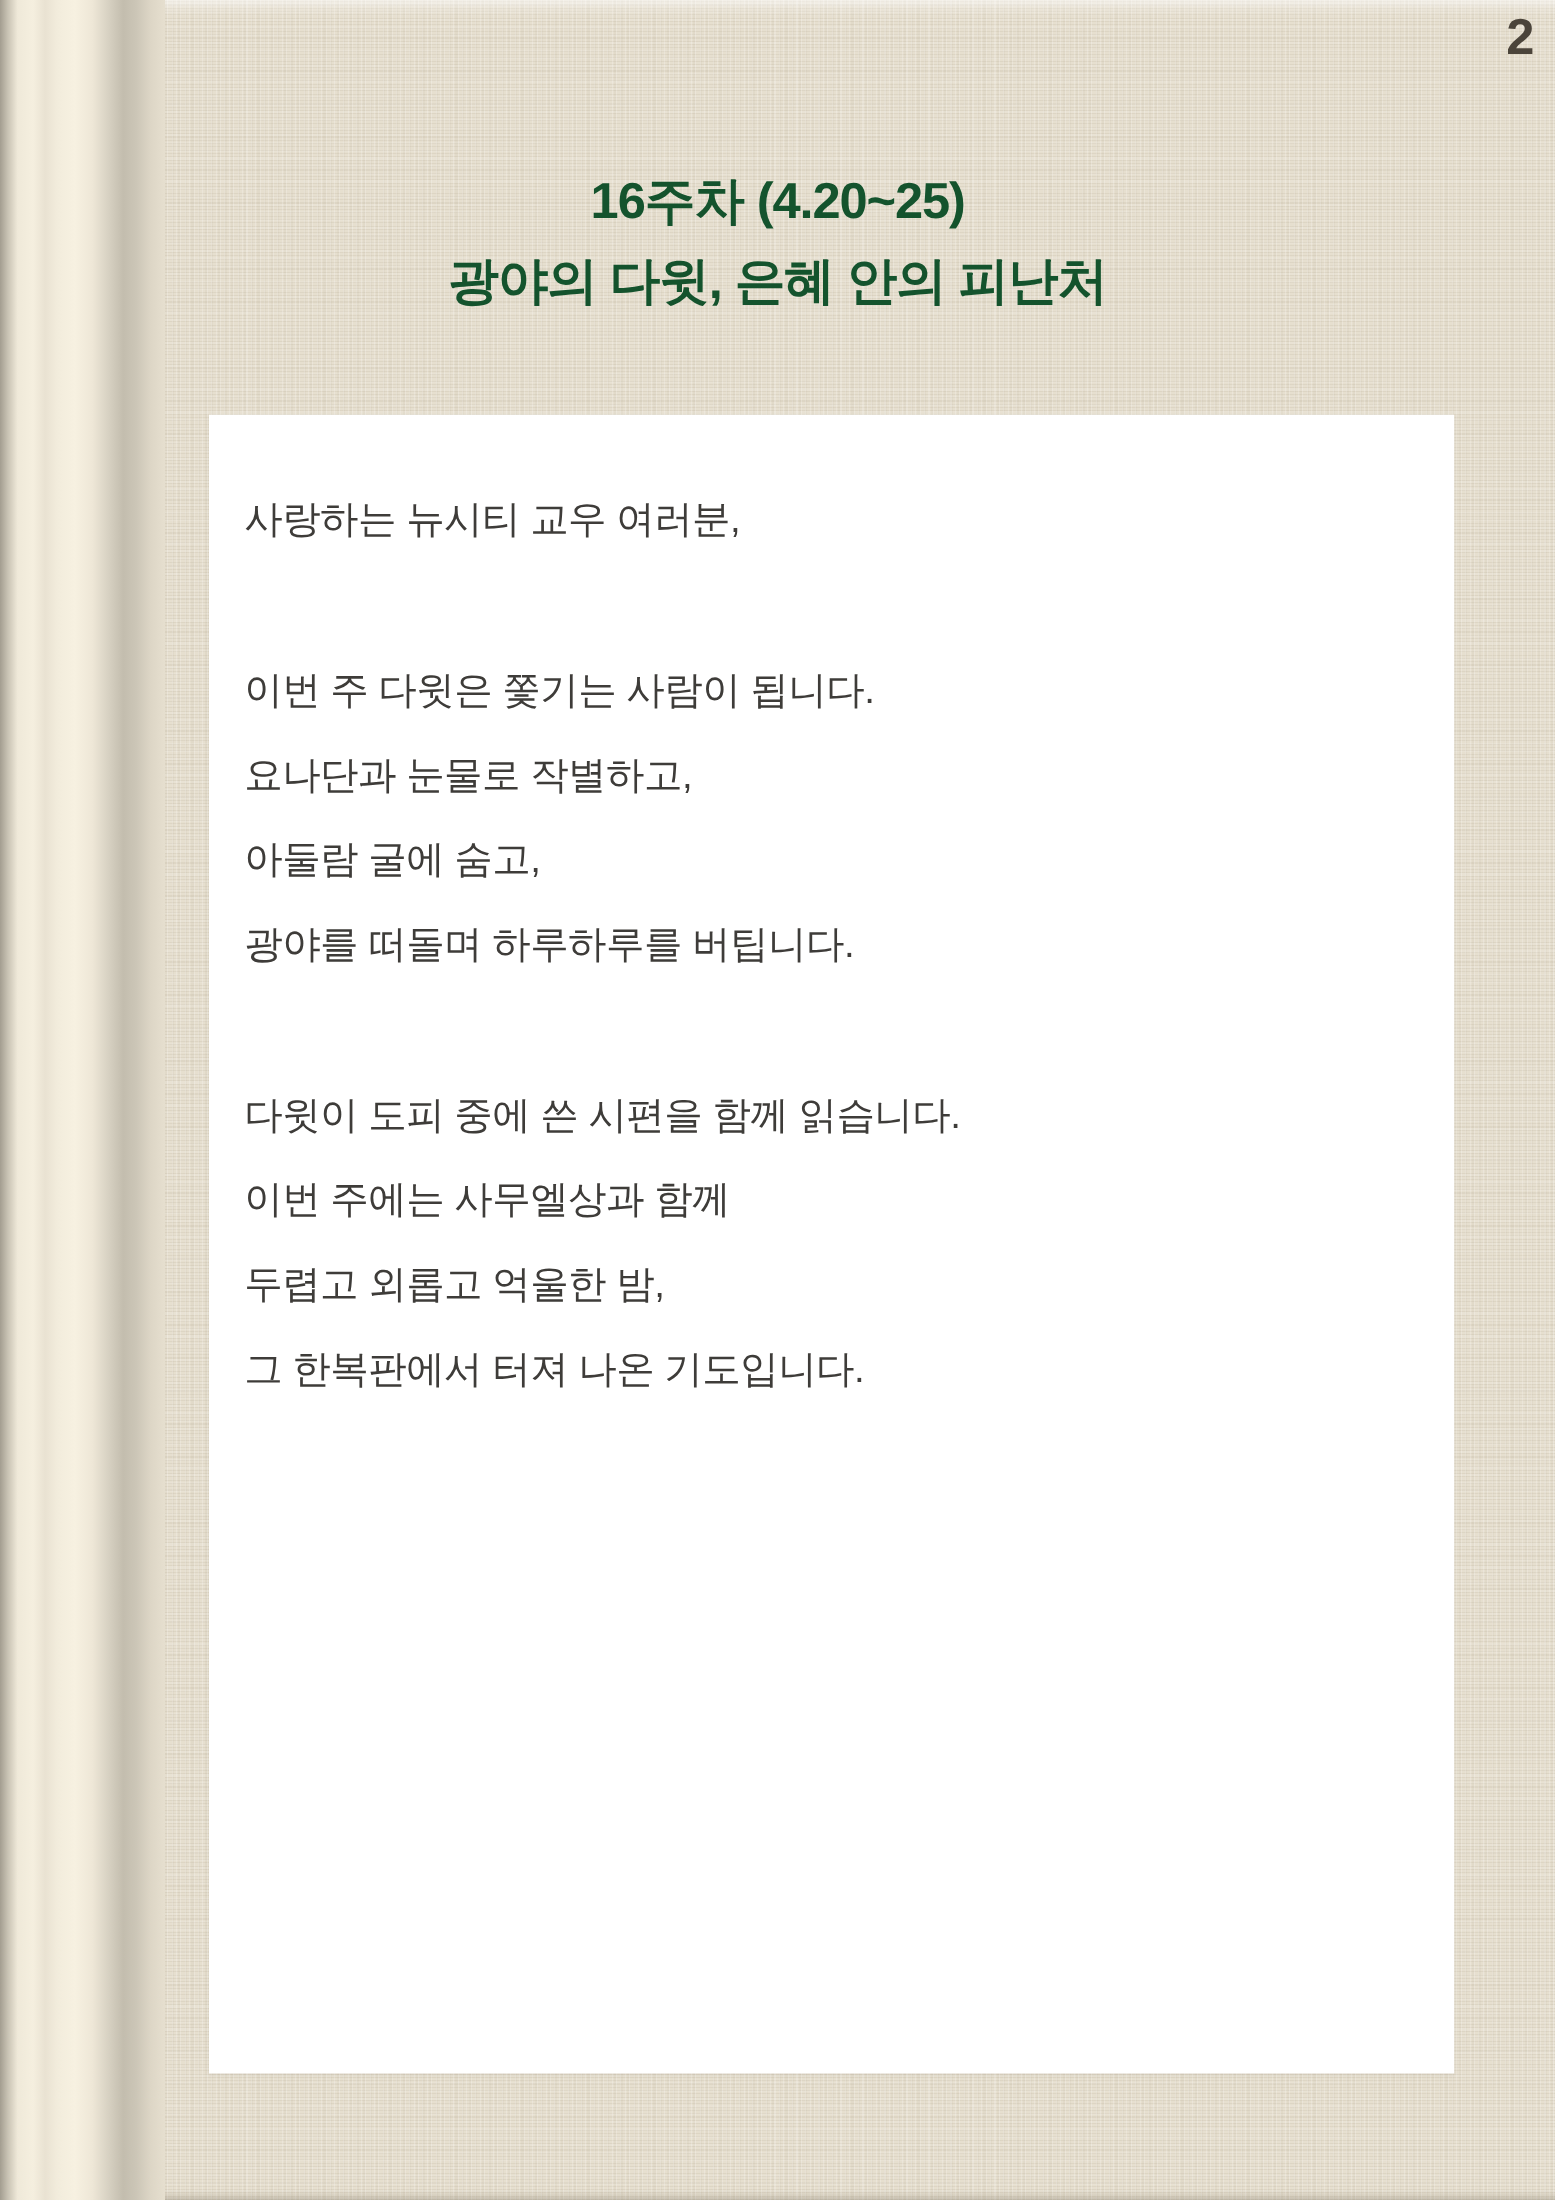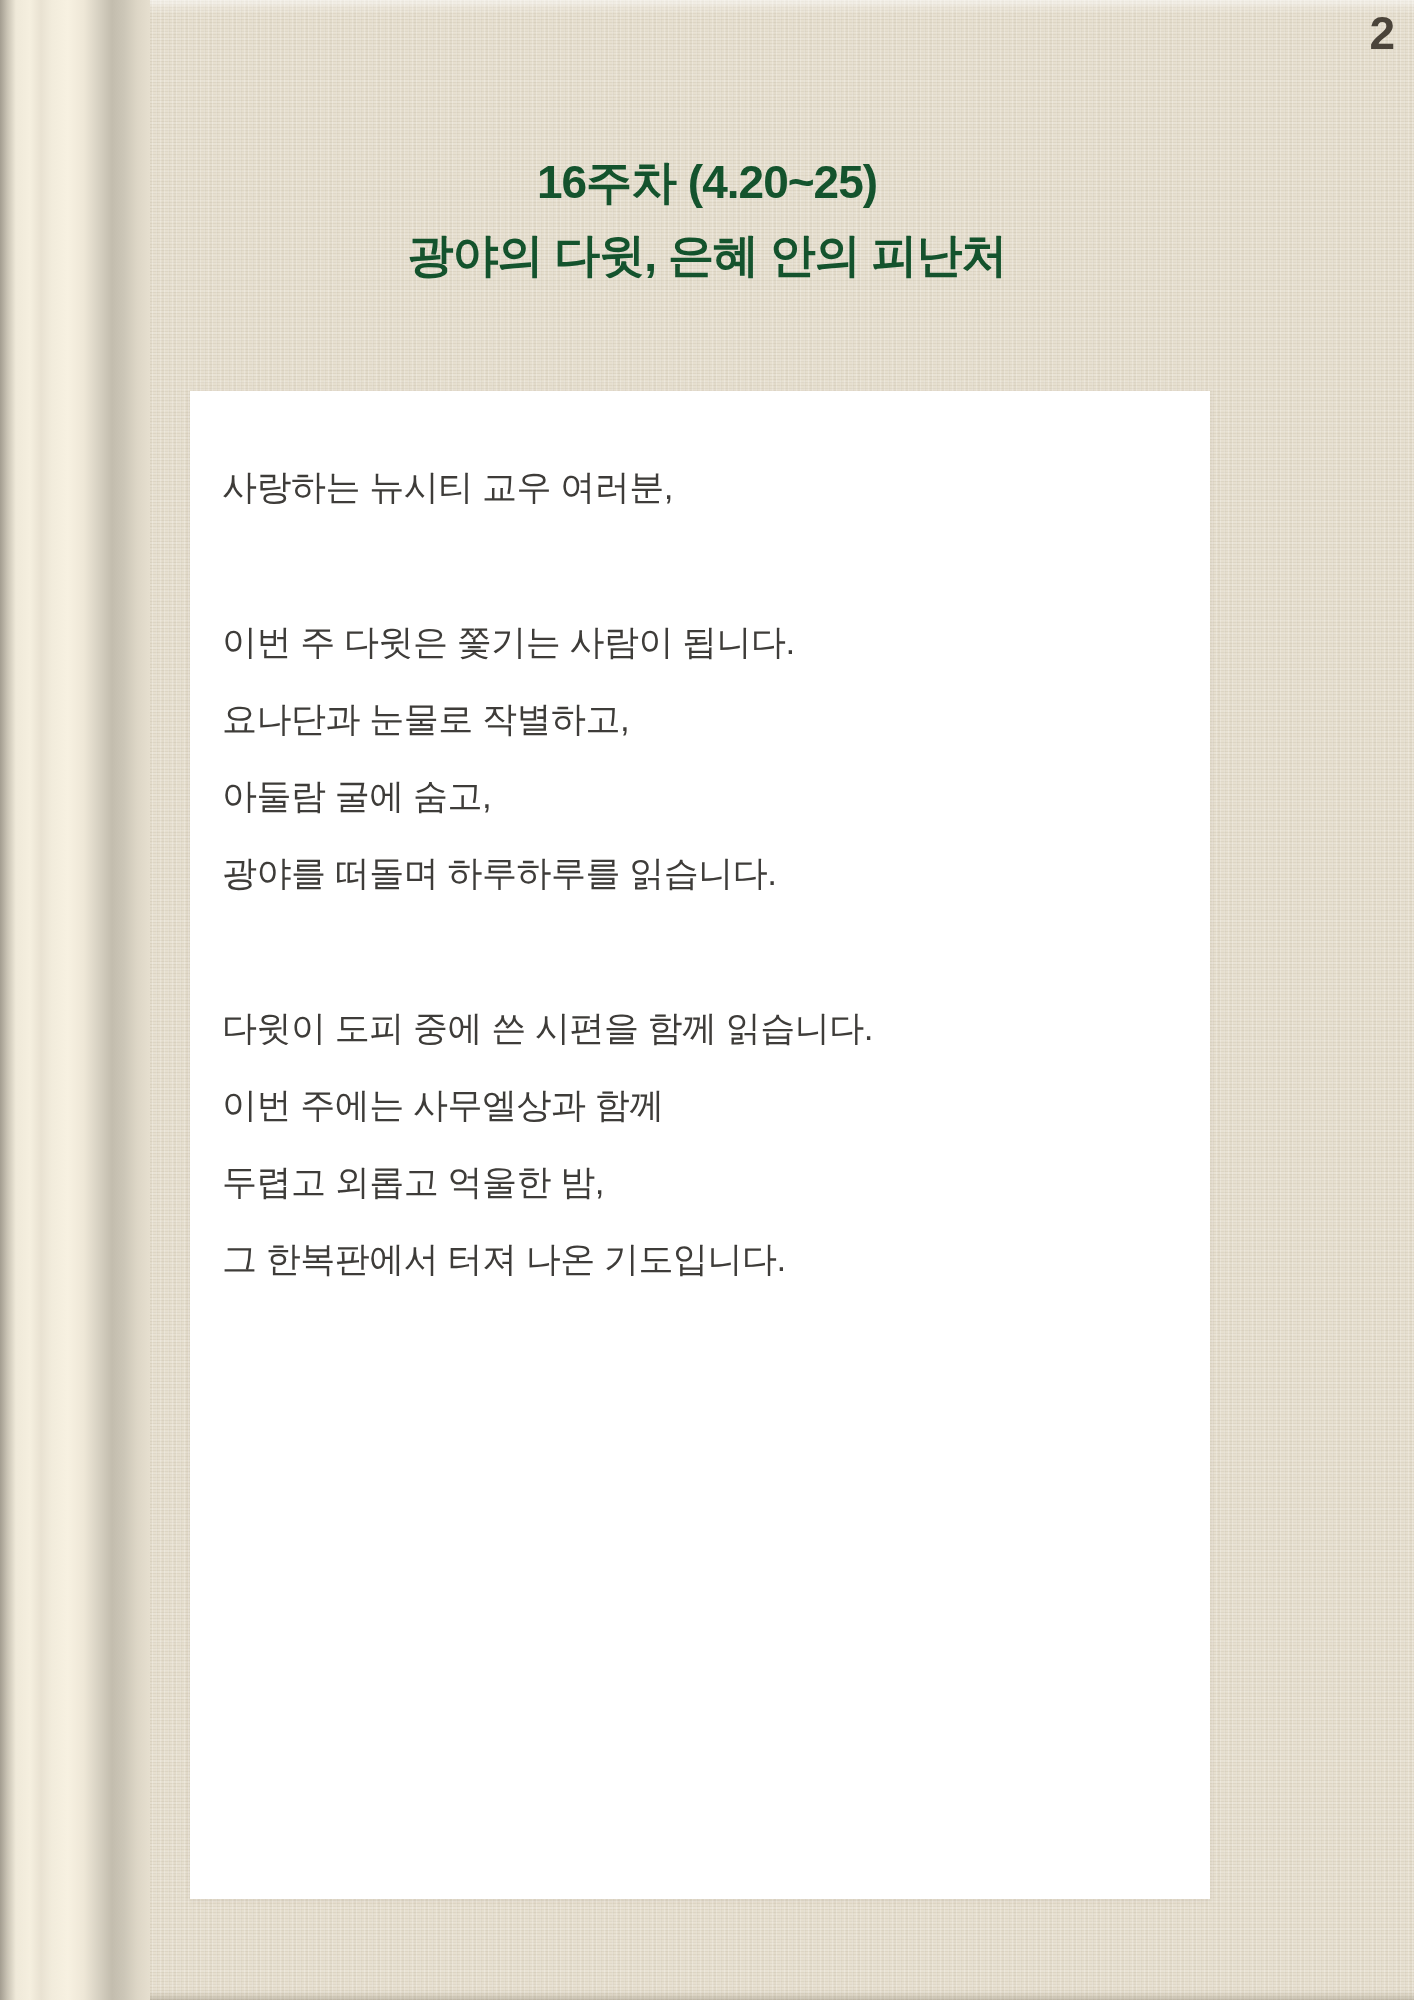--- a/index.html
+++ b/index.html
@@ -86,22 +86,22 @@
     color: #14532d;
     font-weight: 700;
     font-size: 46px;
     line-height: 73px;
     letter-spacing: -1px;
   }
 
   .page-card {
     position: absolute;
     left: 190px;
-    top: 391px;
-    width: 1020px;
+    top: 377px;
+    width: 1132px;
     height: 1508px;
     background: #ffffff;
     z-index: 2;
     box-shadow: 0 1px 4px rgba(90,80,60,0.10);
     box-sizing: border-box;
     padding: 57px 40px 0 32px;
   }
 
   .letter-body {
     color: #3e3c39;
@@ -134,21 +134,21 @@
 
   <div class="page-card">
     <div class="letter-body">
         <div class="paragraph">
           <div class="line">사랑하는 뉴시티 교우 여러분,</div>
         </div>
         <div class="paragraph">
           <div class="line">이번 주 다윗은 쫓기는 사람이 됩니다.</div>
           <div class="line">요나단과 눈물로 작별하고,</div>
           <div class="line">아둘람 굴에 숨고,</div>
-          <div class="line">광야를 떠돌며 하루하루를 읽습니다.</div>
+          <div class="line">광야를 떠돌며 하루하루를 버팁니다.</div>
         </div>
         <div class="paragraph">
           <div class="line">다윗이 도피 중에 쓴 시편을 함께 읽습니다.</div>
           <div class="line">이번 주에는 사무엘상과 함께</div>
           <div class="line">두렵고 외롭고 억울한 밤,</div>
           <div class="line">그 한복판에서 터져 나온 기도입니다.</div>
         </div>
       </div>
   </div>
 

